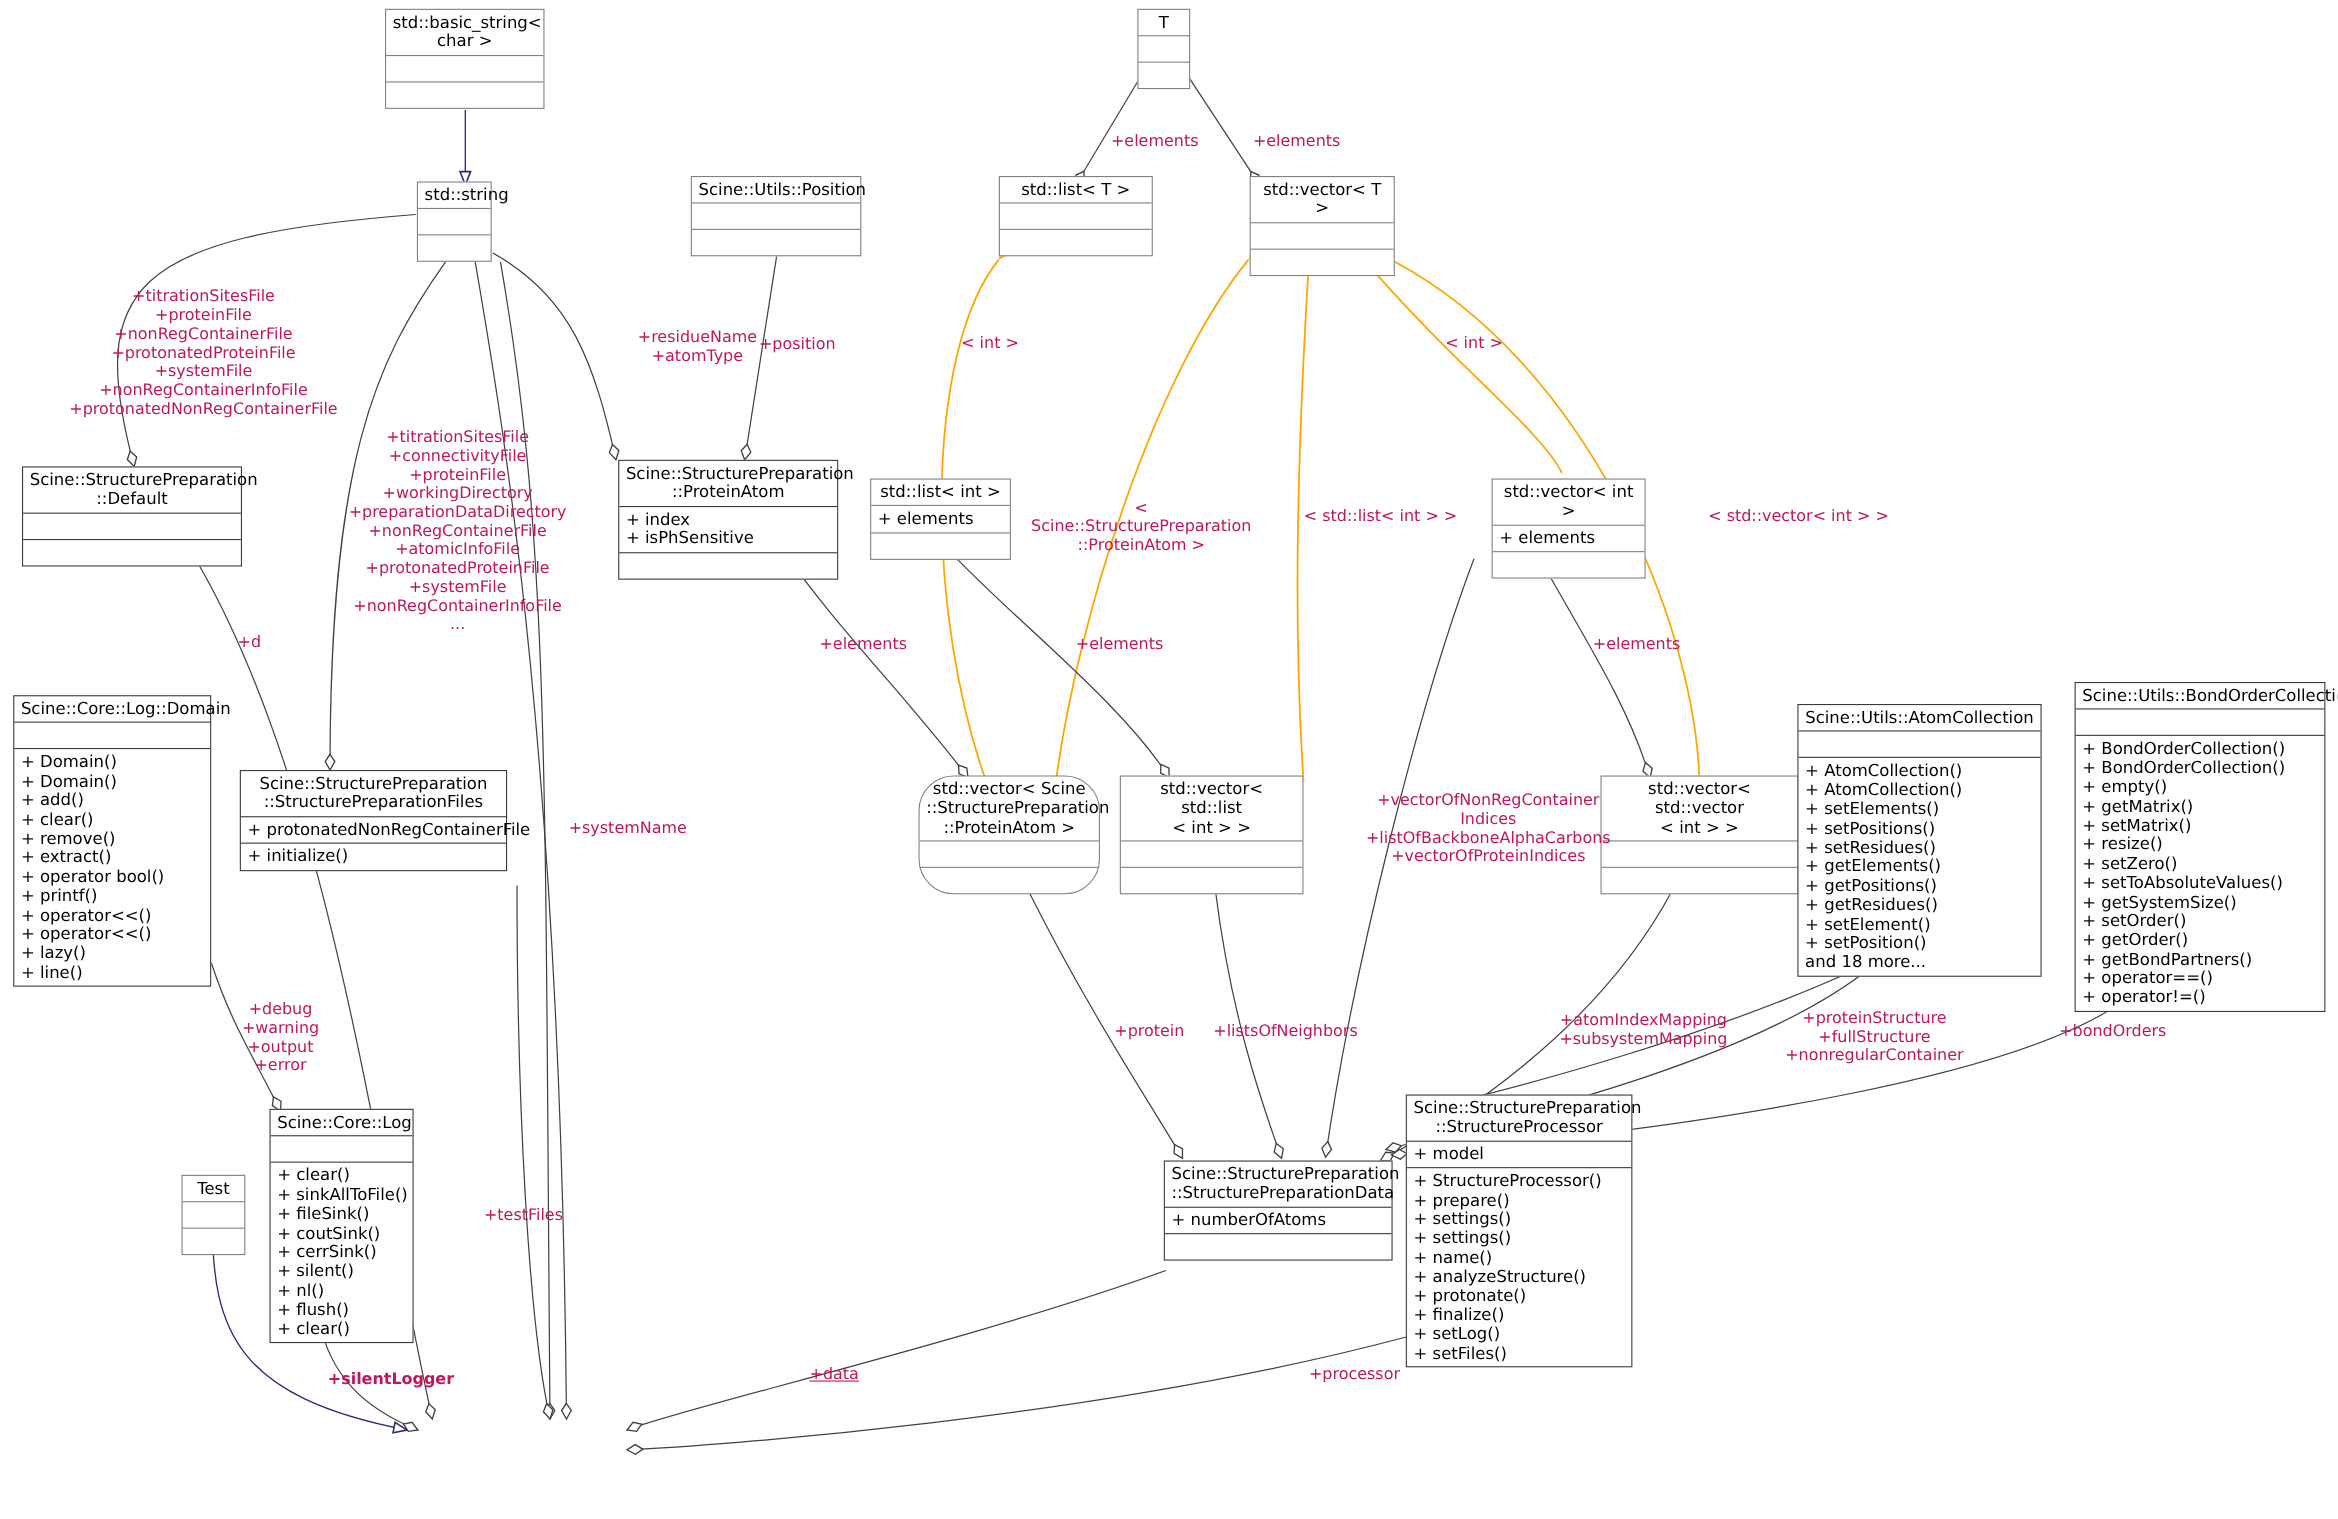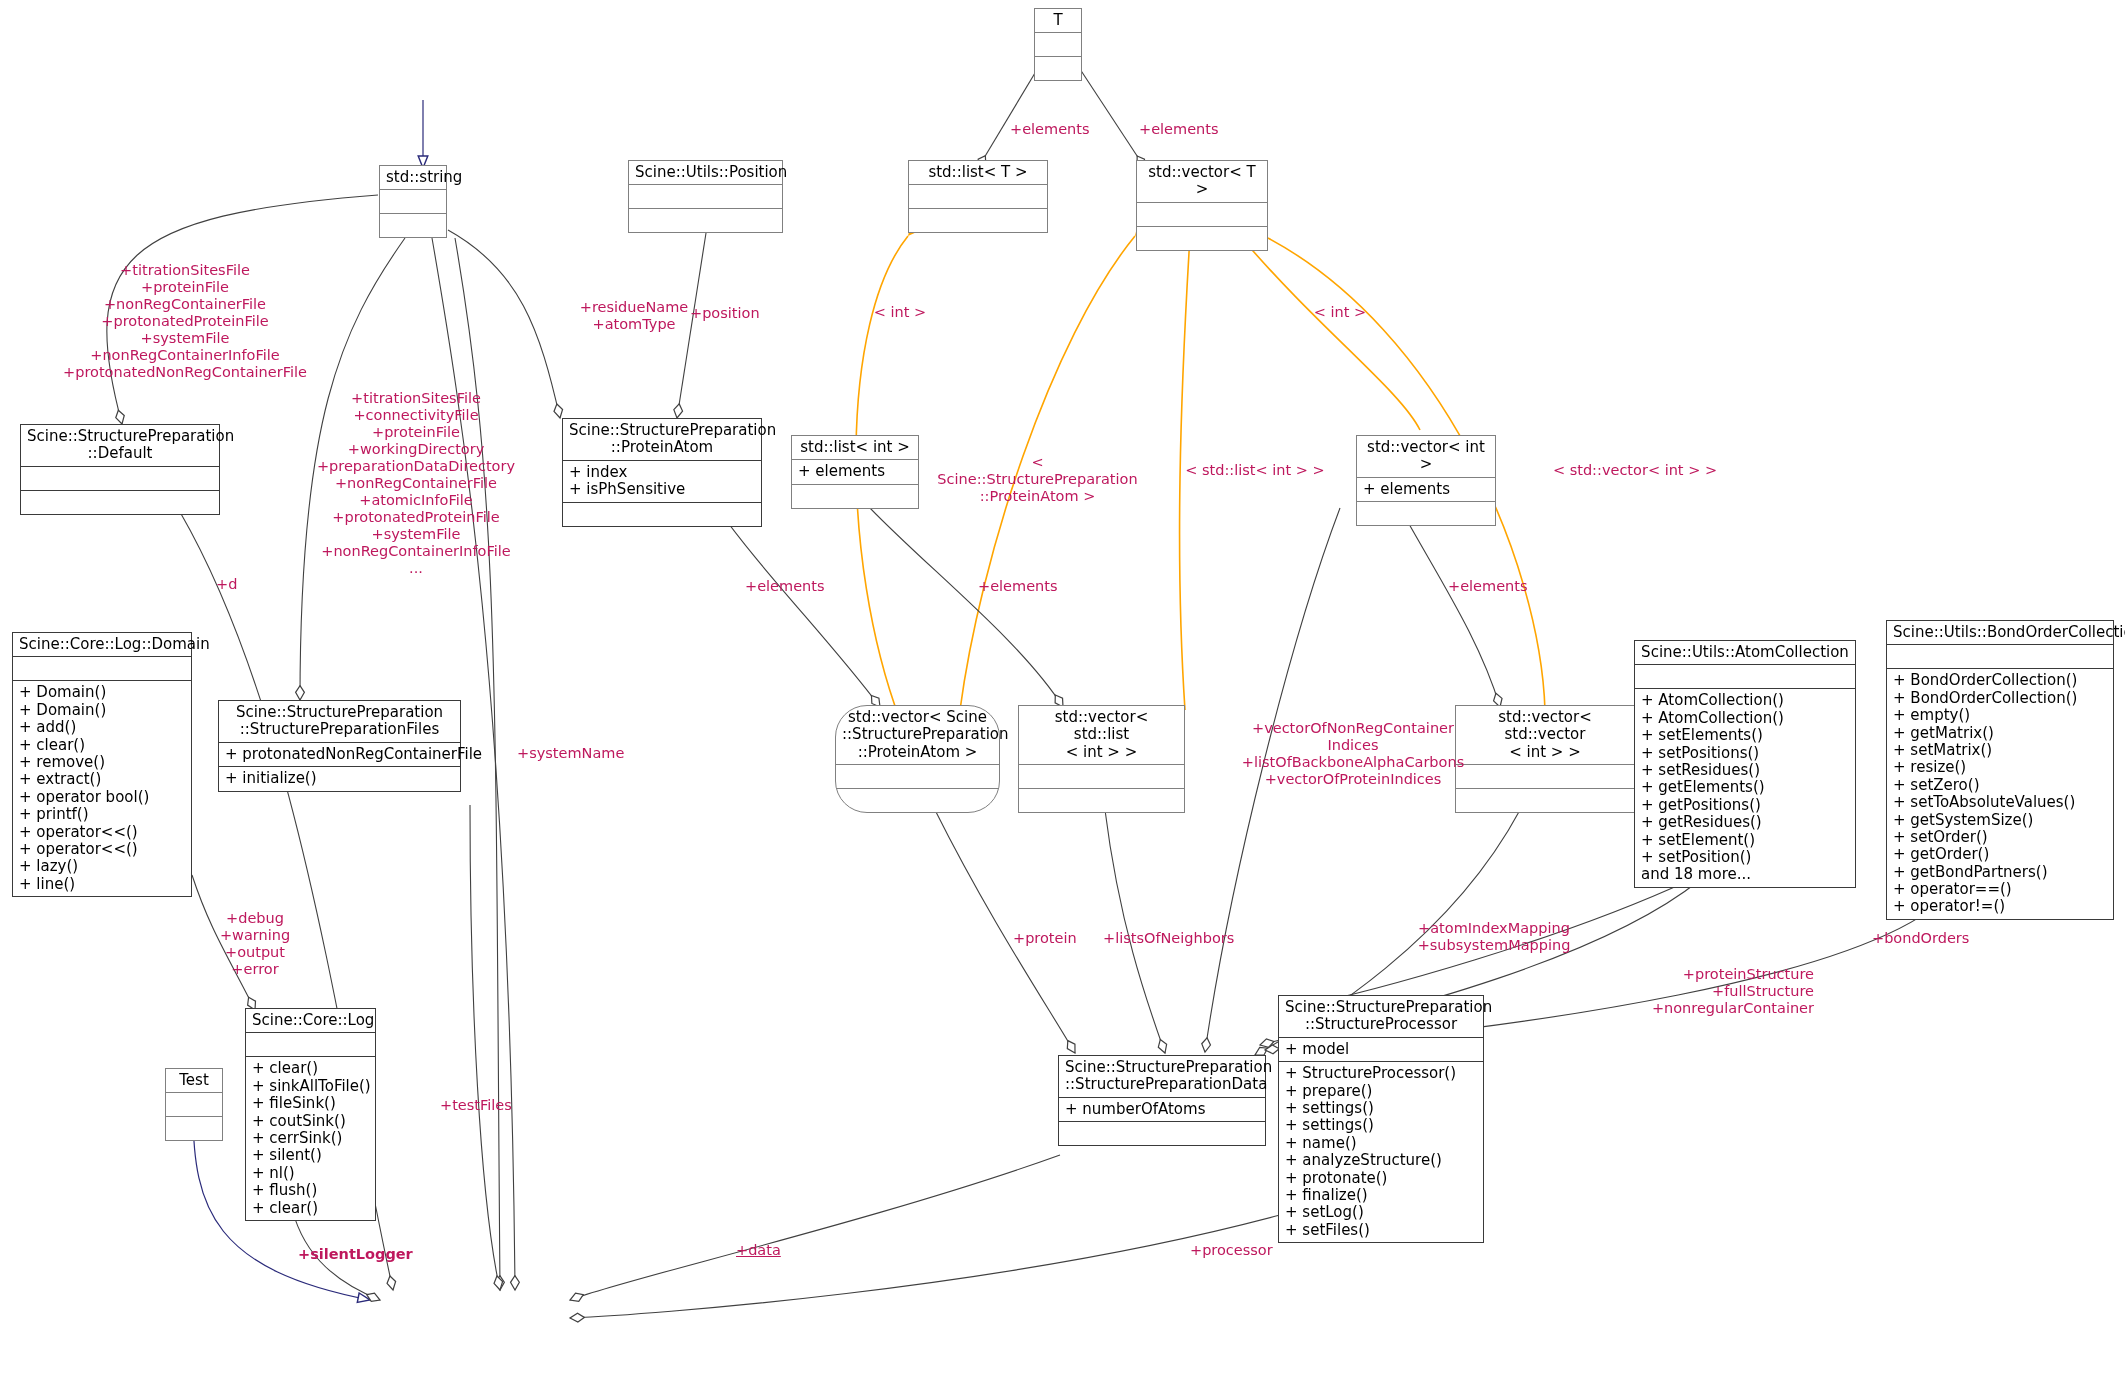--- a/index.html
+++ b/index.html
@@ -89,20 +89,26 @@
 
     <path d="M1960,880 C1900,980 1500,1030 1265,1050" stroke="#404040" fill="none" stroke-width="1.1" marker-end="url(#agg)"></path>
 
     <path d="M1690,880 C1560,940 1380,990 1285,1010" stroke="#404040" fill="none" stroke-width="1.1" marker-end="url(#agg)"></path>
 
     <path d="M1060,1155 C880,1220 620,1280 570,1300" stroke="#404040" fill="none" stroke-width="1.1" marker-end="url(#agg)"></path>
 
     <path d="M1280,1215 C1000,1290 640,1315 570,1318" stroke="#404040" fill="none" stroke-width="1.1" marker-end="url(#agg)"></path>
   </svg>
 
+  <div class="node" style="left:350px;top:8px;width:145px;">
+    <div class="title" style="white-space:pre-line;">std::basic_string&lt;
+char &gt;</div>
+    <div class="attrs empty-cell"></div>
+    <div class="ops empty-cell"></div>
+  </div>
 
   <div class="node" style="left:379px;top:165px;width:68px;">
     <div class="title">std::string</div>
     <div class="attrs empty-cell"></div>
     <div class="ops empty-cell"></div>
   </div>
 
   <div class="node" style="left:628px;top:160px;width:155px;">
     <div class="title">Scine::Utils::Position</div>
     <div class="attrs empty-cell"></div>
@@ -346,18 +352,18 @@
   <div class="elabel l" style="left:736px;top:1242px;width:100px;text-decoration:underline;">+data</div>
   <div class="elabel l" style="left:1190px;top:1242px;width:130px;">+processor</div>
   <div class="elabel l" style="left:1013px;top:930px;width:100px;">+protein</div>
   <div class="elabel l" style="left:1103px;top:930px;width:160px;">+listsOfNeighbors</div>
   <div class="elabel c" style="left:1238px;top:720px;width:230px;">+vectorOfNonRegContainer
 Indices
 +listOfBackboneAlphaCarbons
 +vectorOfProteinIndices</div>
   <div class="elabel c" style="left:1394px;top:920px;width:200px;">+atomIndexMapping
 +subsystemMapping</div>
-  <div class="elabel c" style="left:1594px;top:966px;width:220px;text-align:right;">+proteinStructure
+  <div class="elabel c" style="left:1594px;top:918px;width:220px;">+proteinStructure
 +fullStructure
 +nonregularContainer</div>
   <div class="elabel l" style="left:1872px;top:930px;width:140px;">+bondOrders</div>
 
 </div>
 
 </body></html>

